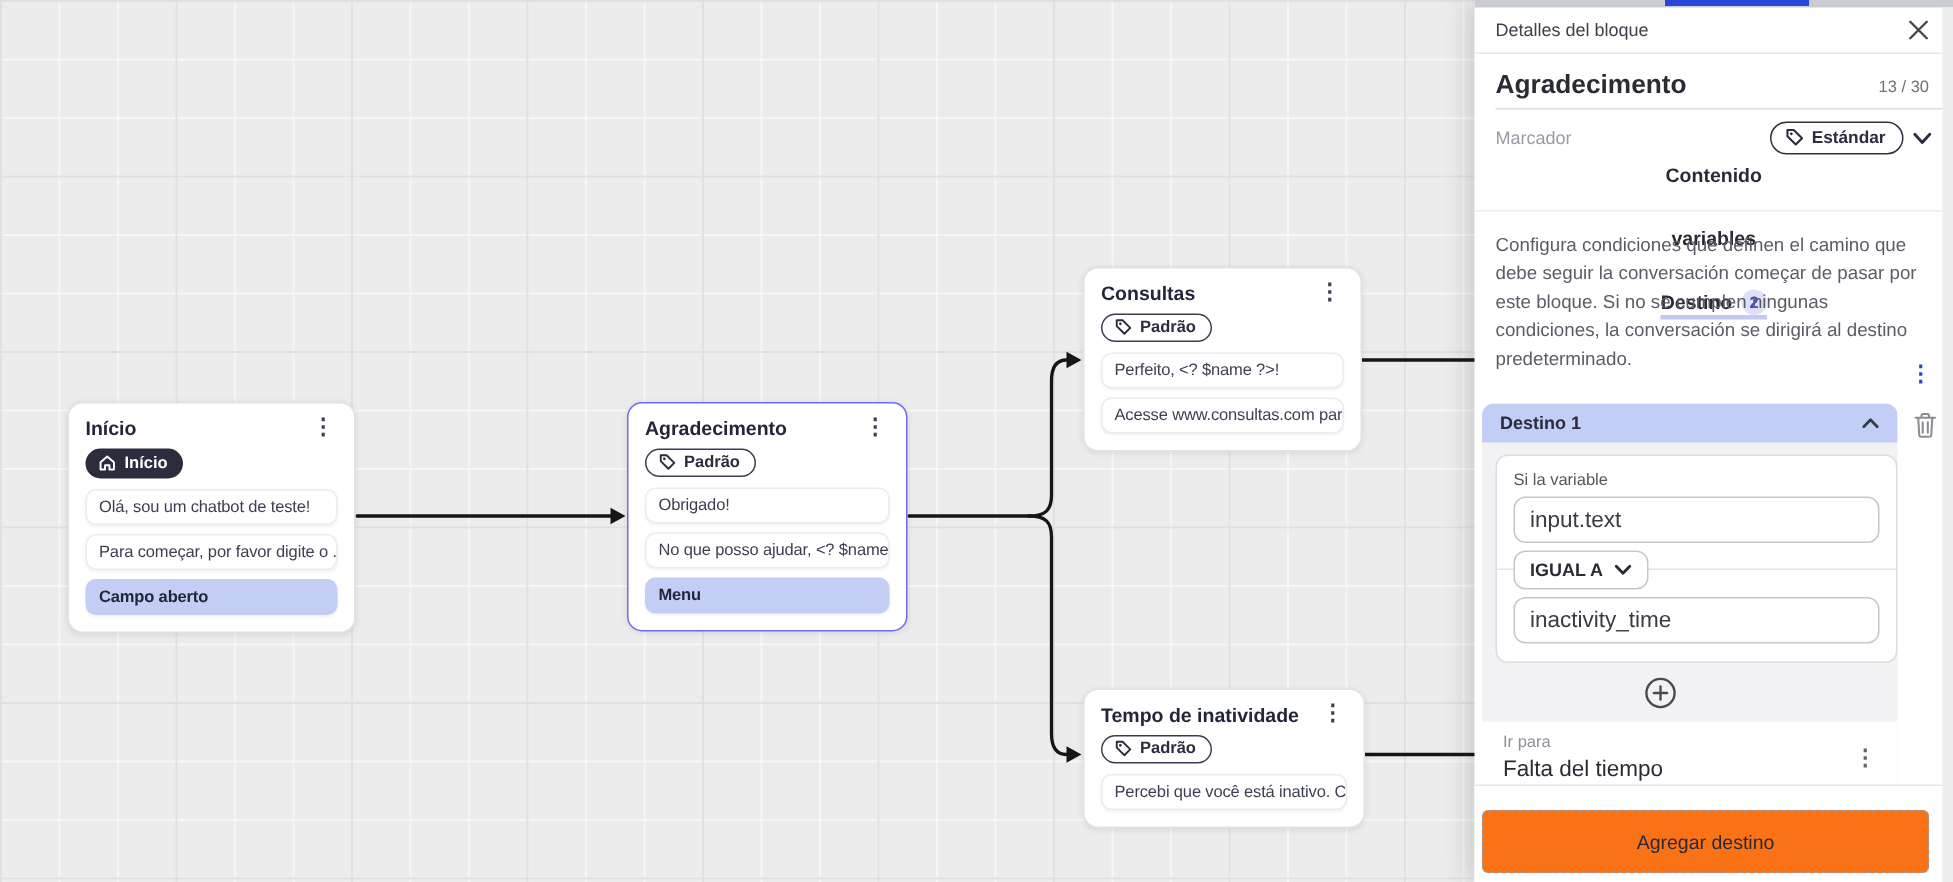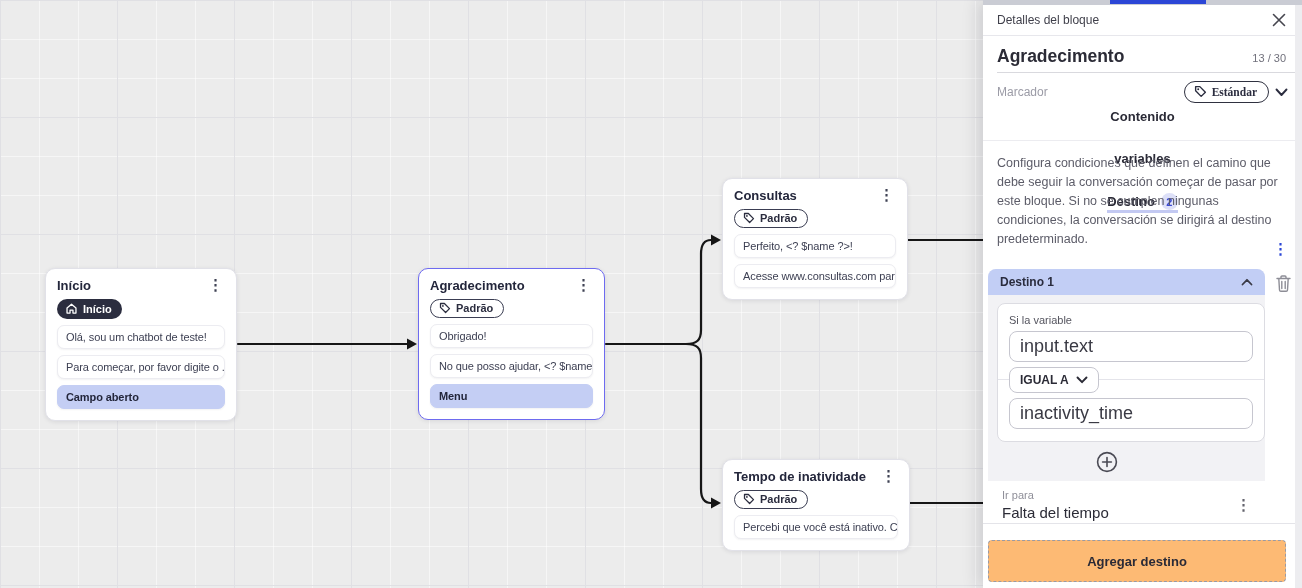--- a/index.html
+++ b/index.html
@@ -54,21 +54,21 @@
 
   .title-row { display:flex; justify-content:space-between; align-items:flex-end;
     padding:10px 16px 6px 14px; }
   .block-title { font-size:17.5px; font-weight:600; color:#2b2b36; line-height:20px; }
   .char-count { font-size:11px; color:#71717c; padding-bottom:2px; }
   .title-divider { border-top:1px solid #d9d9de; margin:0 0 0 14px; }
 
   .marker-row { display:flex; justify-content:space-between; align-items:center;
     padding:8px 14px 6px; }
   .marker-label { font-size:12px; color:#9b9ba6; }
-  .marker-right { display:flex; align-items:center; gap:6px;font-family:Liberation Serif, serif; }
+  .marker-right { display:flex; align-items:center; gap:6px; }
   .pill-outline { display:inline-flex; align-items:center; gap:5px;
     border:1.4px solid #2f3140; color:#2b2d3f; border-radius:999px;
     padding:3px 11px 4px 9px; font-size:11.5px; font-weight:700; background:#fff;
     cursor:pointer; }
 
   .tabs-row { display:flex; align-items:center; gap:27px; padding:0 14px;
     height:32px; border-bottom:1px solid #ececf0;flex-direction:column; }
   .tab { font-size:13px; font-weight:700; color:#2a2a36; cursor:pointer;
     height:100%; display:flex; align-items:center; gap:6px; }
   .tab.active { border-bottom:3px solid #c3c9f2; }
@@ -85,21 +85,21 @@
   .destino-card { width:277px; background:#f2f2f5; border-radius:8px;
     overflow:hidden; }
   .destino-header { background:#c2cef5; padding:6px 12px; display:flex;
     justify-content:space-between; align-items:center; cursor:pointer; }
   .destino-header-title { font-size:12px; font-weight:700; color:#2a2c3e; }
   .destino-body { padding:8px 9px 0; }
   .inner-card { width:268px; background:#fff; border:1px solid #dcdce2;
     border-radius:8px; padding:10px 11px 12px; }
   .field-label { font-size:11px; color:#55555f; margin-bottom:5px; }
   .text-input { width:100%; height:31px; border:1px solid #c6c6cf;
-    border-radius:8px; padding:0 10px; font-size:18px; color:#3a3a44;
+    border-radius:8px; padding:0 10px; font-size:15px; color:#3a3a44;
     background:#fff; outline:none; font-family:"Liberation Sans",sans-serif; }
   .operator-row { position:relative; height:36px; display:flex; align-items:center; }
   .operator-row::before { content:""; position:absolute; left:-11px; right:-11px;
     top:17px; border-top:1px solid #e4e4ea; }
   .operator-chip { position:relative; z-index:1; display:inline-flex;
     align-items:center; gap:7px; background:#fff; border:1px solid #c6c6cf;
     border-radius:8px; padding:5px 10px; font-size:12px; font-weight:700;
     color:#2b2b36; cursor:pointer; }
   .plus-row { display:flex; justify-content:center; padding:9px 0 8px;
     margin-right:39px; }
@@ -107,22 +107,22 @@
   .goto-section { background:#fff; padding:8px 14px 12px; display:flex;
     justify-content:space-between; align-items:center; }
   .goto-label { font-size:11px; color:#8f8f99; margin-bottom:3px; }
   .goto-value { font-size:15px; color:#2b2b36; }
   .goto-kebab { color:#63636d; font-size:15px; font-weight:700; cursor:pointer; }
   .trash-btn { margin:5px 0 0 10px; cursor:pointer; }
 
   .panel-footer { position:absolute; left:0; right:0; top:523px; height:65px;
     border-top:1px solid #e4e4e9; background:#fff; }
   .add-dest-btn { display:block; margin:16px 0 0 5px; width:298px; height:42px;
-    background:#fdba74; border:1.6px dashed #9a9aa4; border-radius:4px;
-    font-size:13px; font-weight:700; color:#2a2a36; cursor:pointer;
+    background:#f97316; border:1.6px dashed #9a9aa4; border-radius:4px;
+    font-size:13px; font-weight:400; color:#2a2a36; cursor:pointer;
     font-family:"Liberation Sans",sans-serif; }
   .panel-scrollbar { position:absolute; right:0; top:5px; bottom:0; width:7px;
     background:#ededf0; }
 </style>
 </head>
 <body>
 
 <div class="canvas">
 
   <svg class="edges" width="985" height="588">

